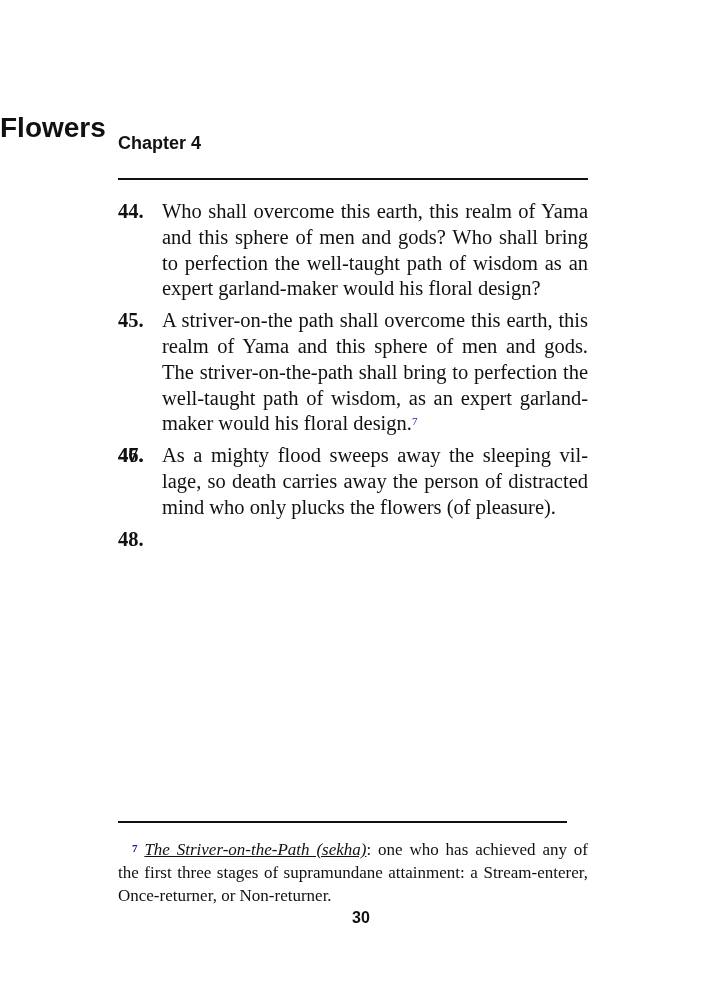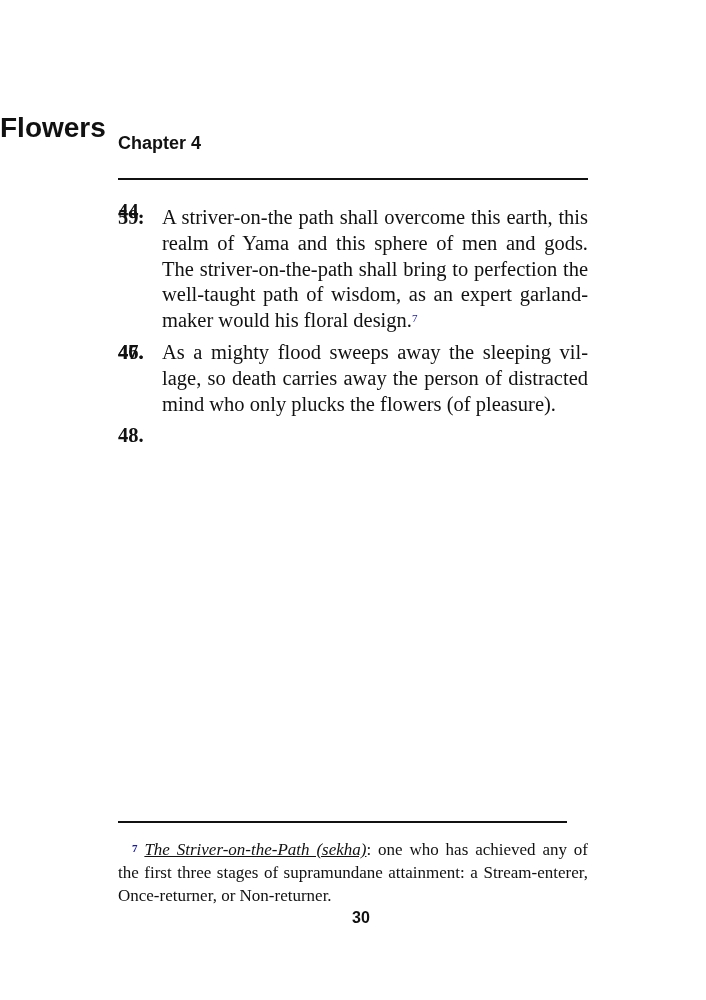--- a/index.html
+++ b/index.html
@@ -42,23 +42,24 @@
 </head>
 <body>
 
 <div class="chapter-label">Chapter 4</div>
 <div class="chapter-title"><span>Flowers</span></div>
 <div class="rule-top"></div>
 
 <div class="verses">
   <div class="verse">
     <span class="verse-num">44.</span>
+    <span>Who shall overcome this earth, this realm of Yama and this sphere of men and gods? Who shall bring to perfection the well-taught path of wisdom as an expert garland-maker would his floral design?</span>
   </div>
   <div class="verse">
-    <span class="verse-num">59.</span>
+    <span class="verse-num">45.</span>
     <span>A striver-on-the path shall overcome this earth, this realm of Yama and this sphere of men and gods. The striver-on-the-path shall bring to per­fection the well-taught path of wisdom, as an ex­pert garland-maker would his floral design.</span><sup class="fnref">7</sup>
   </div>
   <div class="verse">
     <span class="verse-num">46.</span>
   </div>
   <div class="verse">
     <span class="verse-num">47.</span>
     <span>As a mighty flood sweeps away the sleeping vil­lage, so death carries away the person of dis­tracted mind who only plucks the flowers (of pleasure).</span>
   </div>
   <div class="verse">

